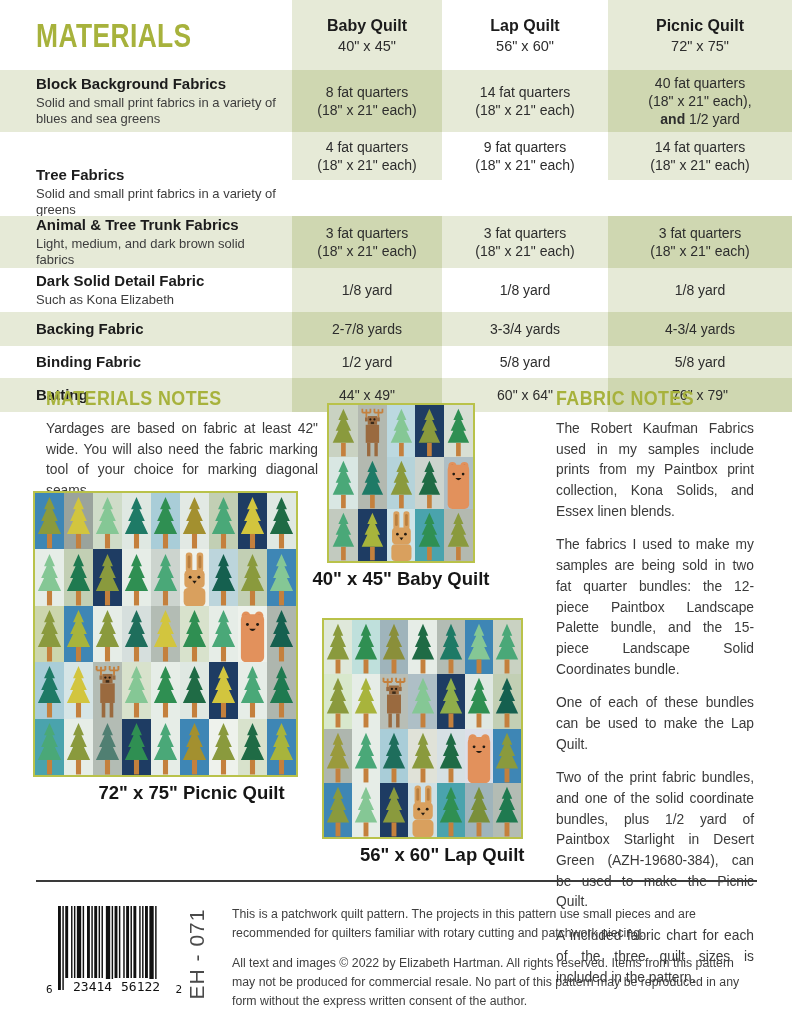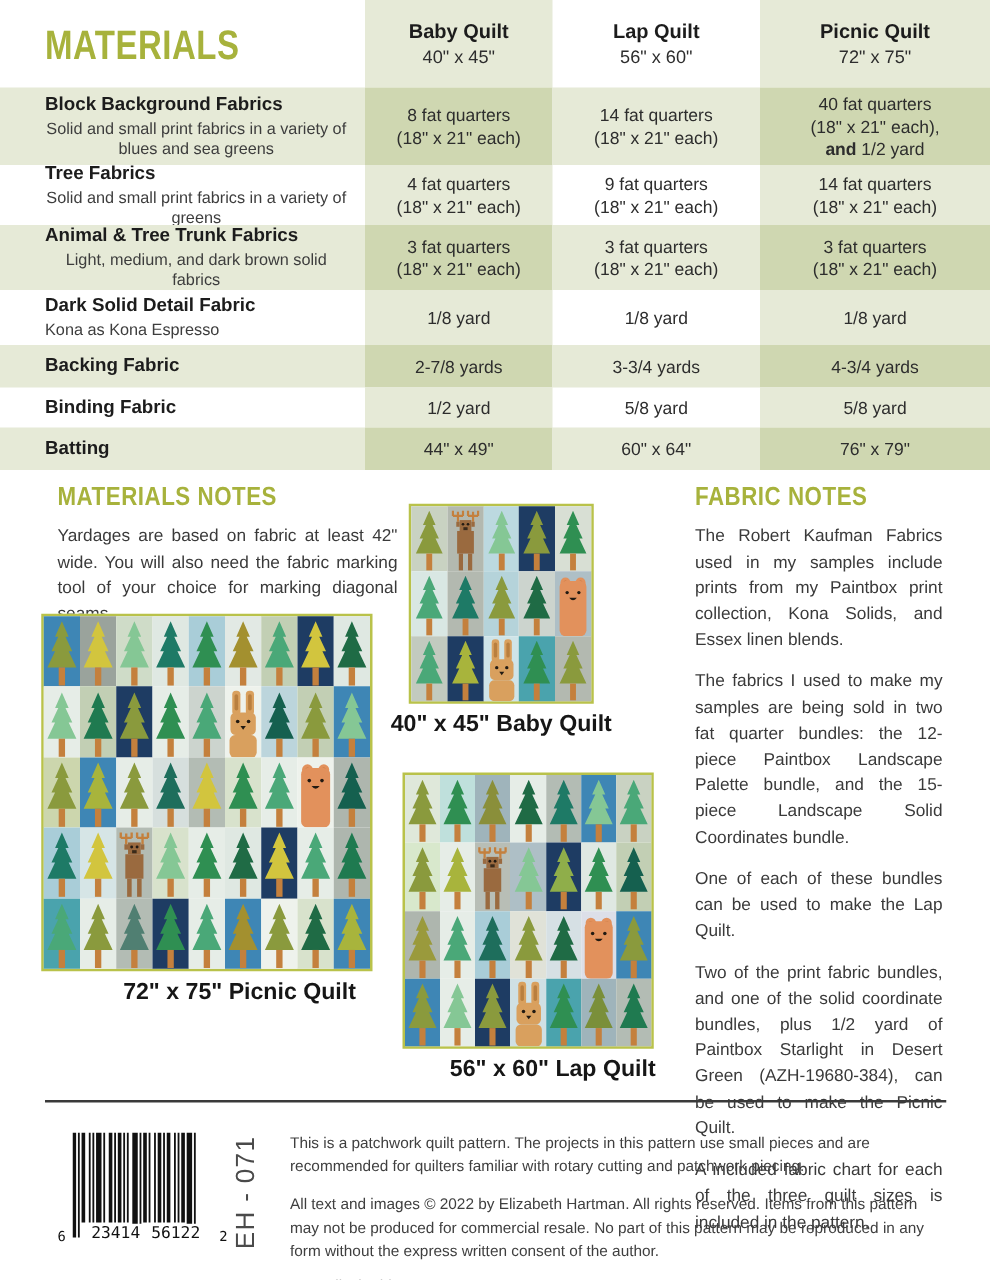--- a/index.html
+++ b/index.html
@@ -9,21 +9,21 @@
   
   .mtable{position:absolute;left:0;top:0;width:792px;display:grid;
           grid-template-columns:292px 150px 166px 184px;}
   .cell{display:flex;flex-direction:column;justify-content:center;box-sizing:border-box;}
   .hcell{height:70px;align-items:center;text-align:right;}
   .hlabel{align-items:flex-start;padding-left:36px;}
   .colname{font-weight:bold;font-size:16px;color:#1c1c1c;}
   .colsize{font-size:14.5px;margin-top:3px;color:#2d2d2d;}
   .ttl{font-weight:bold;font-size:33px;line-height:1;color:#a7b23c;
        transform:scaleX(.8);transform-origin:left center;white-space:nowrap;letter-spacing:.5px;}
-  .lab{padding-left:36px;padding-right:14px;align-items:flex-start;text-align:center;}
+  .lab{padding-left:36px;padding-right:14px;align-items:flex-start;text-align:left;}
   .labt{font-weight:bold;font-size:15px;color:#1c1c1c;line-height:1.2;}
   .labd{font-size:13px;line-height:1.25;margin-top:2px;color:#3d3d3d;}
   .val{text-align:center;font-size:14px;line-height:1.3;color:#2d2d2d;}
   .b1{background:#e6ead7;}
   .b2{background:#cfd7b1;}
 
   
   .nh{font-weight:bold;font-size:21px;color:#a7b23c;margin:0 0 9px 0;
       transform:scaleX(.85);transform-origin:left center;white-space:nowrap;letter-spacing:.5px;}
   .notes{position:absolute;}
@@ -86,21 +86,21 @@
       </div>
       <div class="cell val b1" style="height: 62px;">
         <div>14 fat quarters</div>
         <div>(18" x 21" each)</div>
       </div>
       <div class="cell val b2" style="height: 62px;">
         <div>40 fat quarters</div>
         <div>(18" x 21" each),</div>
         <div><b>and</b> 1/2 yard</div>
       </div>
-      <div class="cell lab" style="height: 48px;">
+      <div class="cell lab" style="height: 48px; margin-top: 36px;">
         <div class="labt">Tree Fabrics</div>
         <div class="labd">Solid and small print fabrics in a variety of greens</div>
       </div>
       <div class="cell val b1" style="height: 48px;">
         <div>4 fat quarters</div>
         <div>(18" x 21" each)</div>
       </div>
       <div class="cell val" style="height: 48px;">
         <div>9 fat quarters</div>
         <div>(18" x 21" each)</div>
@@ -120,21 +120,21 @@
       <div class="cell val b1" style="height: 52px;">
         <div>3 fat quarters</div>
         <div>(18" x 21" each)</div>
       </div>
       <div class="cell val b2" style="height: 52px;">
         <div>3 fat quarters</div>
         <div>(18" x 21" each)</div>
       </div>
       <div class="cell lab" style="height: 44px;">
         <div class="labt">Dark Solid Detail Fabric</div>
-        <div class="labd">Kona as Kona Espresso</div>
+        <div class="labd">Such as Kona Elizabeth</div>
       </div>
       <div class="cell val b1" style="height: 44px;">
         <div>1/8 yard</div>
       </div>
       <div class="cell val" style="height: 44px;">
         <div>1/8 yard</div>
       </div>
       <div class="cell val b1" style="height: 44px;">
         <div>1/8 yard</div>
       </div>

